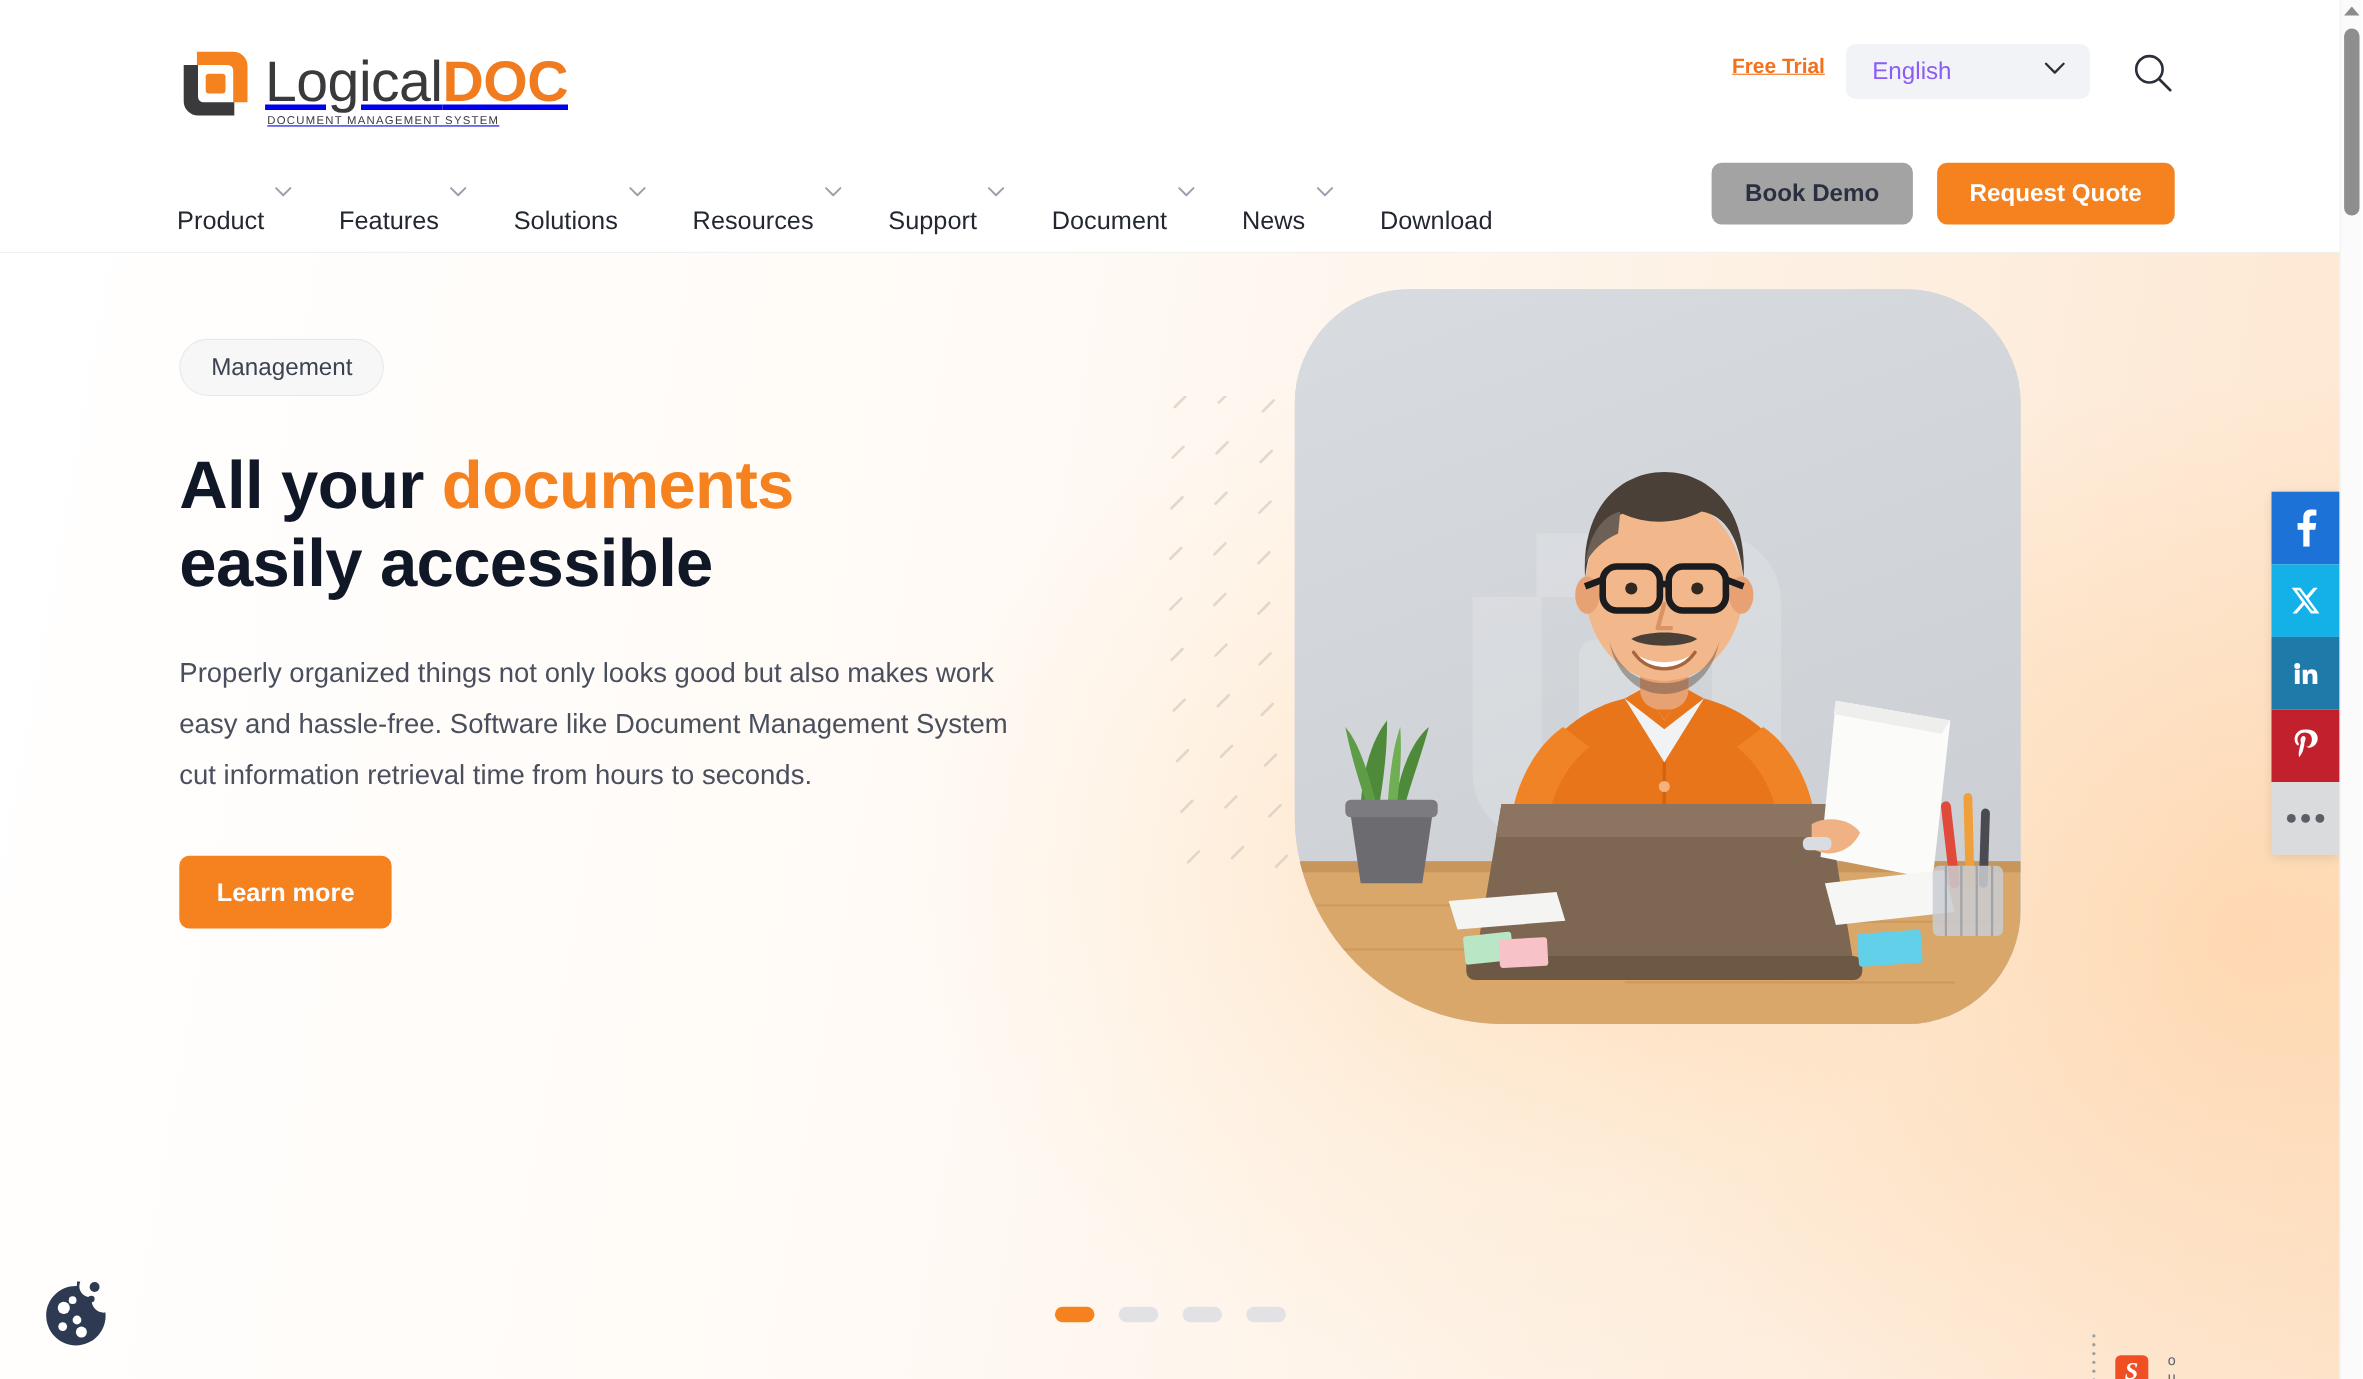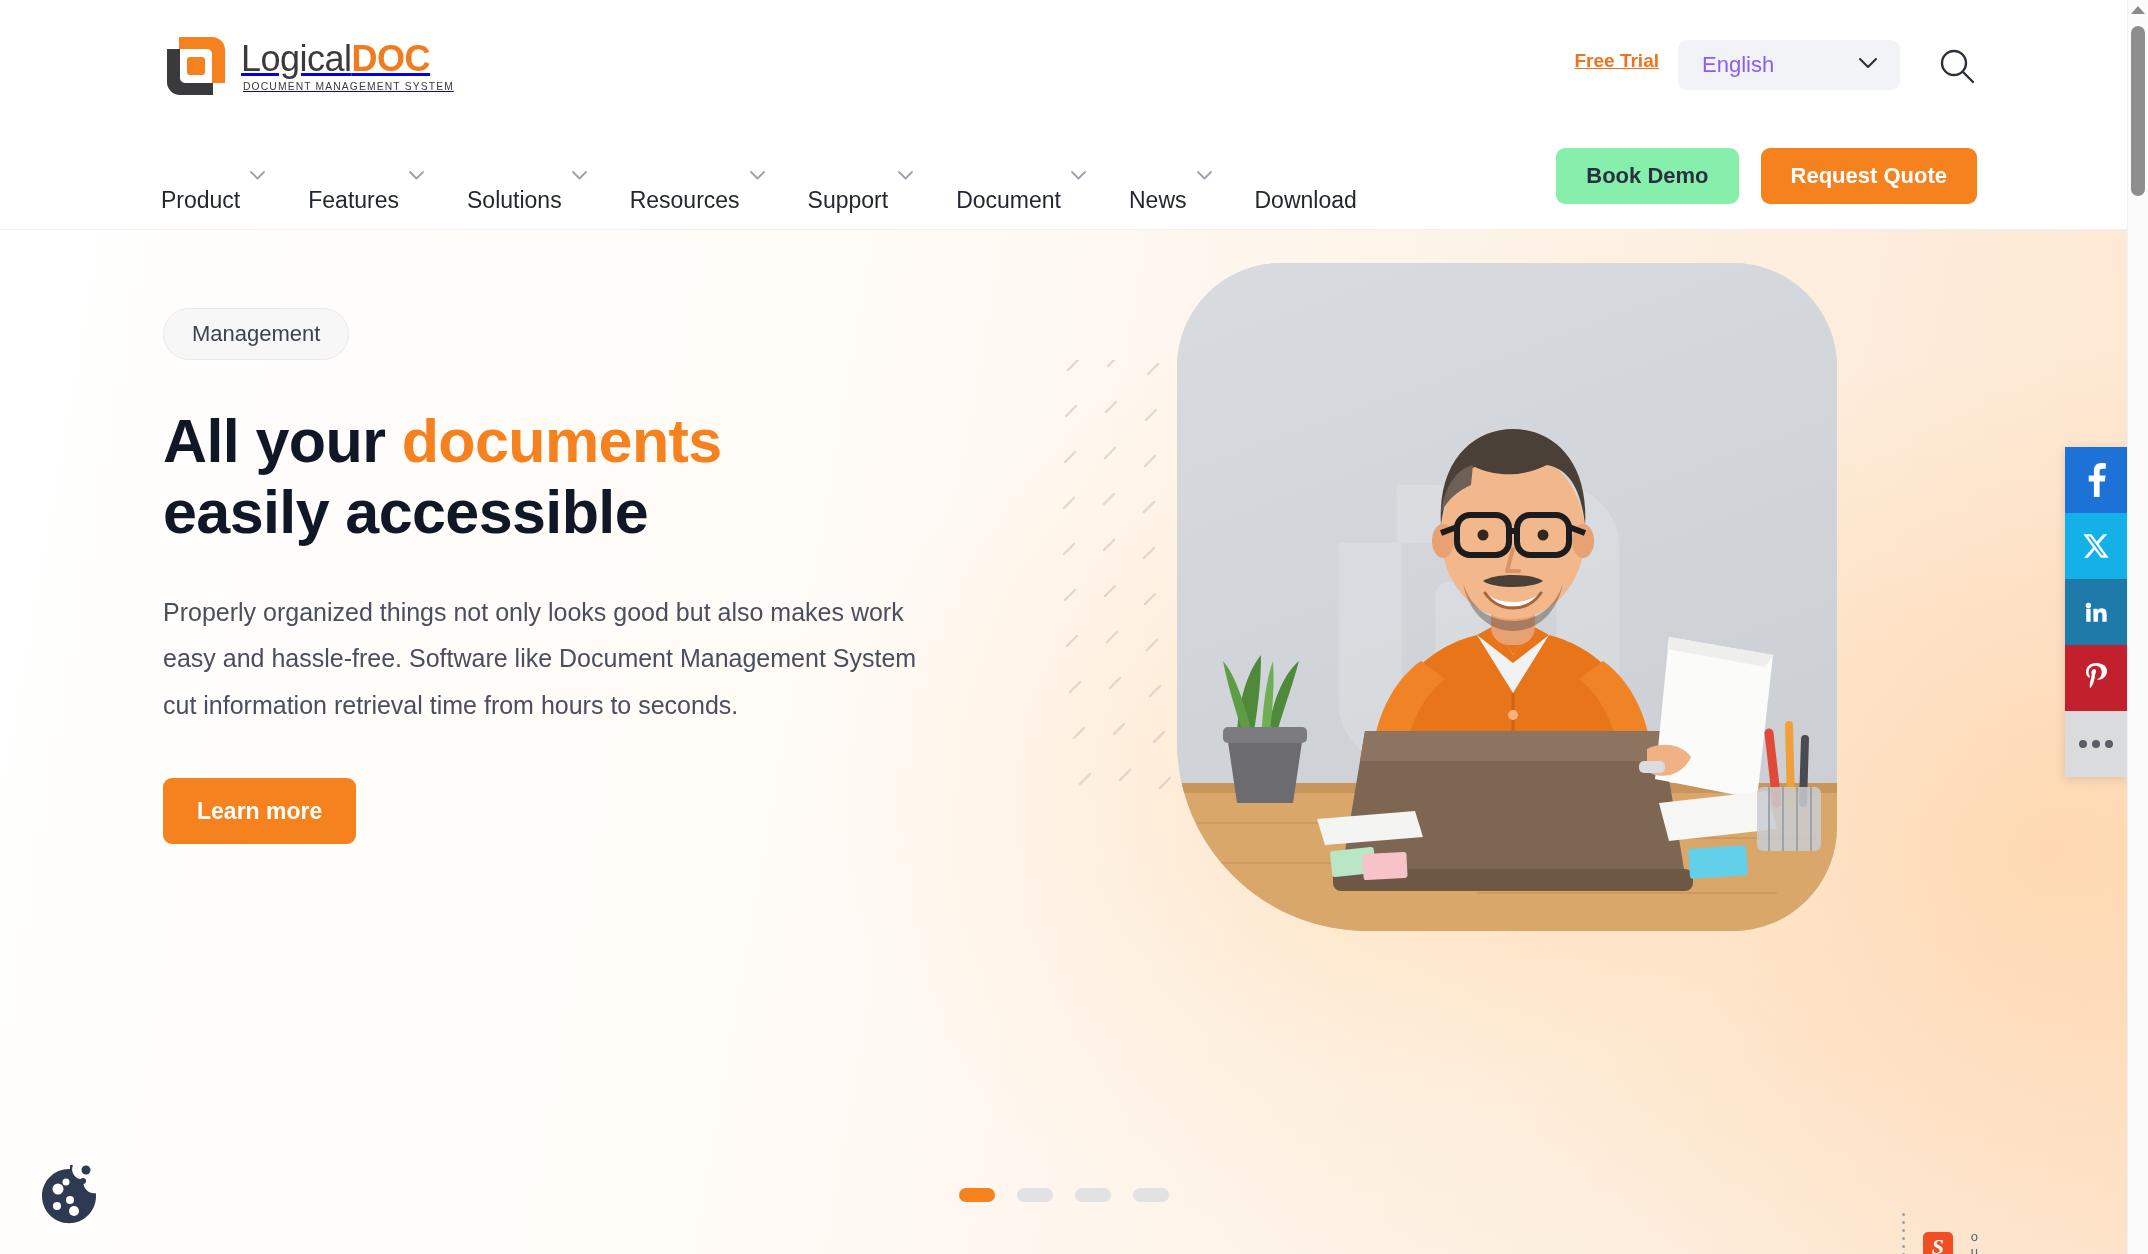--- a/index.html
+++ b/index.html
@@ -24,22 +24,22 @@
     display: flex; align-items: center;
     z-index: 40;
   }
   .logo-wrap {
     position: absolute; left: 165px; top: 35px;
     display: flex; align-items: center; gap: 14px;
   }
   .logo-mark { width: 62px; height: 62px; position: relative; display:block; }
   .logo-text-block { display: flex; flex-direction: column; }
   .logo-word {
-    font-size: 36px; font-weight: 400; letter-spacing: -0.5px;
-    line-height: 1; white-space: nowrap;
+    font-size: 52px; font-weight: 400; letter-spacing: -0.5px;
+    line-height: 1; white-space: nowrap; margin-top: 14px;
   }
   .logo-word .lw-a { color: #3a3a3c; }
   .logo-word .lw-b { color: #f07c1f; font-weight: 700; }
   .logo-sub {
     font-size: 10.3px; color: #3a3a3c; letter-spacing: 1.15px;
     margin-top: 4px; margin-left: 2px; white-space: nowrap;
     font-weight: 400;
   }
 
   .free-trial {
@@ -77,21 +77,21 @@
     display: flex; align-items: center; gap: 9px;
     margin-right: 42px; cursor: pointer; white-space: nowrap;
   }
   .nav-item .nt { font-size: 23px; color: #232730; font-weight: 400; margin-top: 48px; }
   .nav-cta {
     position: absolute; right: 150px; top: 26px;
     display: flex; align-items: center; gap: 22px;
   }
   .btn-demo {
     height: 56px; padding: 0 30px; border-radius: 9px;
-    background: #86efac; color: #2b3040;
+    background: #a3a3a3; color: #2b3040;
     font-size: 22px; font-weight: 700;
     display: flex; align-items: center; cursor: pointer;
     border: none; font-family: inherit; white-space: nowrap;
   }
   .btn-quote {
     height: 56px; padding: 0 30px; border-radius: 9px;
     background: #f5821f; color: #ffffff;
     font-size: 22px; font-weight: 700;
     display: flex; align-items: center; cursor: pointer;
     border: none; font-family: inherit; white-space: nowrap;

